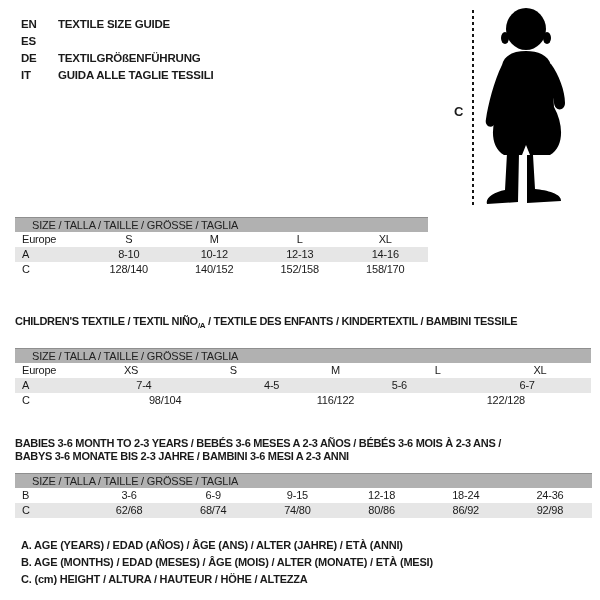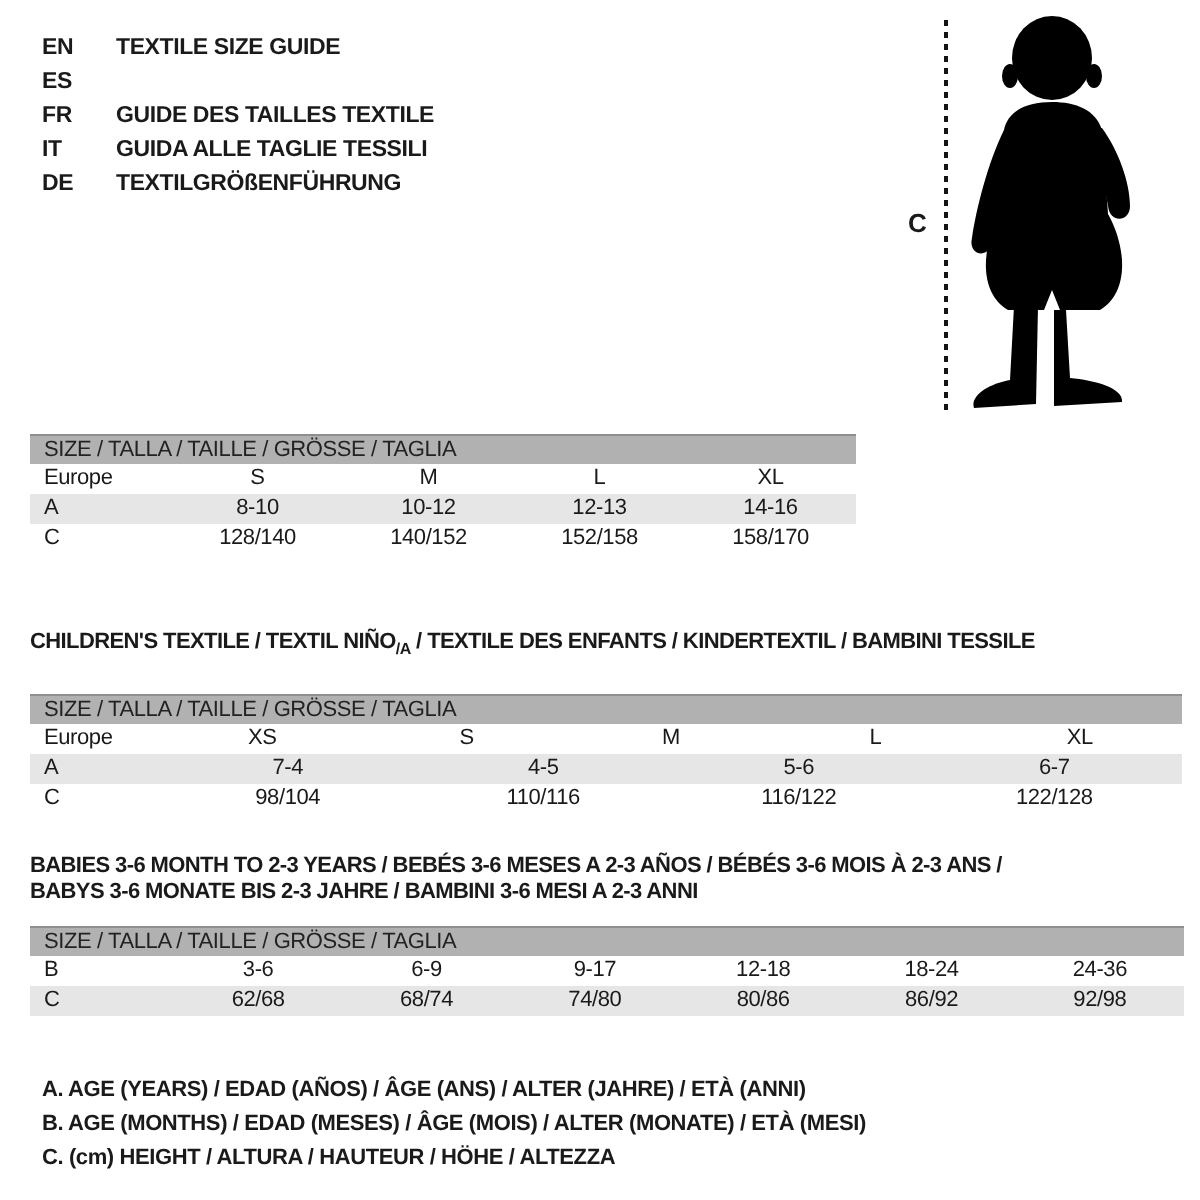--- a/index.html
+++ b/index.html
@@ -15,29 +15,29 @@
   .measure-line{
     position:absolute;left:472px;top:10px;width:2px;height:198px;
     background:repeating-linear-gradient(to bottom,#141414 0 3px,transparent 3px 6px);
   }
   .measure-label{position:absolute;left:454px;top:104px;font-weight:bold;font-size:13px;}
   .baby{position:absolute;left:482px;top:7px;width:90px;height:200px;}
   
   .tbl{position:absolute;left:15px;}
   .s1{top:217px;width:413px;}
   .s2{top:315px;width:576px;}
-  .s3{top:427px;width:577px;}
+  .s3{top:437px;width:577px;}
   .tbl-title{font-weight:bold;font-size:11px;line-height:13px;letter-spacing:-0.3px;white-space:nowrap;}
   .s1 .tbl-title{margin-bottom:13px;}
   .s2 .tbl-title{margin-bottom:16px;}
   .s3 .tbl-title{margin-bottom:10px;}
   .sub{font-size:8px;vertical-align:sub;}
   .size-bar{
     background:#b1b1b1;border-top:1px solid #8f8f8f;height:14px;line-height:14px;
-    padding-left:7px;font-size:11px;color:#222;letter-spacing:-0.2px;
+    padding-left:17px;font-size:11px;color:#222;letter-spacing:-0.2px;
   }
   .row{display:flex;height:15px;line-height:15px;font-size:11px;letter-spacing:-0.2px;align-items:center;}
   .row.shaded{background:#e6e6e6;}
   .lab{padding-left:7px;box-sizing:border-box;}
   .s1 .lab{width:71px;}
   .s2 .lab{width:65px;}
   .s3 .lab{width:72px;}
   .cell{flex:1;text-align:center;}
   
   .notes{position:absolute;left:21px;top:537px;font-weight:bold;font-size:11px;line-height:17px;letter-spacing:-0.2px;}
@@ -49,30 +49,26 @@
 
   <div class="lang-block">
     <div class="lang-row">
       <span class="lang-code">EN</span>
       <span class="lang-title">TEXTILE SIZE GUIDE</span>
     </div>
     <div class="lang-row">
       <span class="lang-code">ES</span>
     </div>
     <div class="lang-row">
-      <span class="lang-code">FR</span>
-      <span class="lang-title">GUIDE DES TAILLES TEXTILE</span>
+      <span class="lang-code">DE</span>
+      <span class="lang-title">TEXTILGRÖßENFÜHRUNG</span>
     </div>
     <div class="lang-row">
       <span class="lang-code">IT</span>
       <span class="lang-title">GUIDA ALLE TAGLIE TESSILI</span>
-    </div>
-    <div class="lang-row">
-      <span class="lang-code">DE</span>
-      <span class="lang-title">TEXTILGRÖßENFÜHRUNG</span>
     </div>
   </div>
 
   <div class="measure-line"></div>
   <div class="measure-label">C</div>
   <svg class="baby" viewBox="0 0 90 200" xmlns="http://www.w3.org/2000/svg">
     <g fill="#000000">
       <ellipse cx="44" cy="22" rx="20" ry="21"></ellipse>
       <ellipse cx="23" cy="31" rx="4" ry="6"></ellipse>
       <ellipse cx="65" cy="31" rx="4" ry="6"></ellipse>
@@ -127,36 +123,35 @@
         <div class="row shaded">
           <span class="lab">A</span>
           <span class="cell">7-4</span>
           <span class="cell">4-5</span>
           <span class="cell">5-6</span>
           <span class="cell">6-7</span>
         </div>
         <div class="row">
           <span class="lab">C</span>
           <span class="cell">98/104</span>
-          <span class="cell">110/116</span>
           <span class="cell">116/122</span>
           <span class="cell">122/128</span>
         </div>
       </div>
   </section>
 
   <section class="tbl s3">
     <div class="tbl-title"><span>BABIES 3-6 MONTH TO 2-3 YEARS / BEBÉS 3-6 MESES A 2-3 AÑOS / BÉBÉS 3-6 MOIS À 2-3 ANS /</span><br><span>BABYS 3-6 MONATE BIS 2-3 JAHRE / BAMBINI 3-6 MESI A 2-3 ANNI</span></div>
     <div class="size-bar">SIZE / TALLA / TAILLE / GRÖSSE / TAGLIA</div>
     <div class="rows">
         <div class="row">
           <span class="lab">B</span>
           <span class="cell">3-6</span>
           <span class="cell">6-9</span>
-          <span class="cell">9-17</span>
+          <span class="cell">9-15</span>
           <span class="cell">12-18</span>
           <span class="cell">18-24</span>
           <span class="cell">24-36</span>
         </div>
         <div class="row shaded">
           <span class="lab">C</span>
           <span class="cell">62/68</span>
           <span class="cell">68/74</span>
           <span class="cell">74/80</span>
           <span class="cell">80/86</span>

